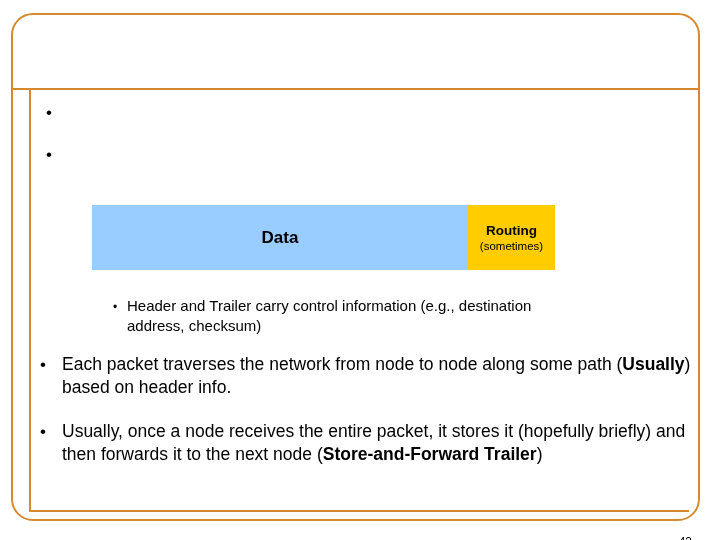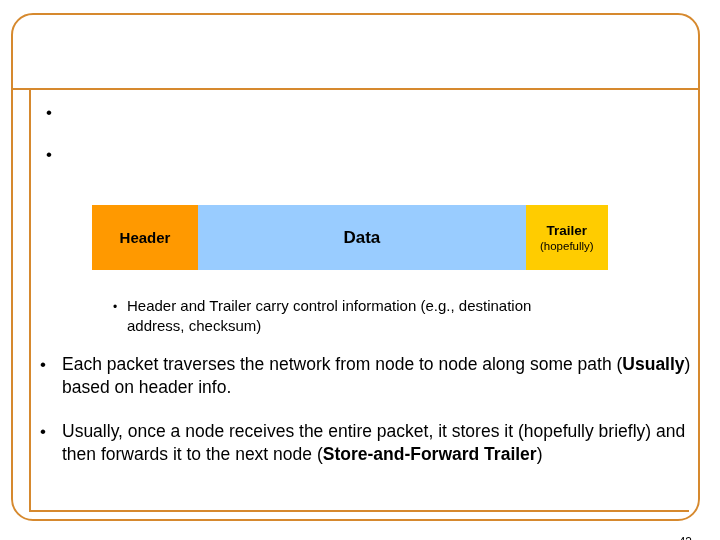--- a/index.html
+++ b/index.html
@@ -133,21 +133,21 @@
     flex-direction: column;
     align-items: center;
     justify-content: center;
     box-sizing: border-box;
   }
   .seg-header {
     width: 112px;
     background: #ff9900;
   }
   .seg-data {
-    width: 346px;
+    width: 376px;
     background: #99ccff;
   }
   .seg-trailer {
     width: 87px;
     background: #ffcc00;
   }
   .seg-label-header {
     font-size: 15px;
     font-weight: bold;
     color: #000000;
@@ -192,29 +192,26 @@
 
   <div class="bullet-row lvl1" id="bullet-packets">
     <span class="bullet-mark">•</span>
   </div>
 
   <div class="bullet-row lvl1" id="bullet-structure">
     <span class="bullet-mark">•</span>
   </div>
 
   <div class="packet-diagram">
-    <div class="packet-seg seg-header">
-      <span class="seg-label-header">Header</span>
-    </div>
     <div class="packet-seg seg-data">
       <span class="seg-label-data">Data</span>
     </div>
     <div class="packet-seg seg-trailer">
-      <span class="seg-label-trailer">Trailer</span>
-      <span class="seg-sublabel-trailer">(hopefully)</span>
+      <span class="seg-label-trailer">Routing</span>
+      <span class="seg-sublabel-trailer">(sometimes)</span>
     </div>
   </div>
 
   <div class="bullet-row lvl2" id="bullet-control-info">
     <span class="bullet-mark">•</span>
     <span class="bullet-text"><span>Header and Trailer carry control information (e.g., destination address, checksum)</span></span>
   </div>
 
   <div class="bullet-row lvl1" id="bullet-traverse">
     <span class="bullet-mark">•</span>

